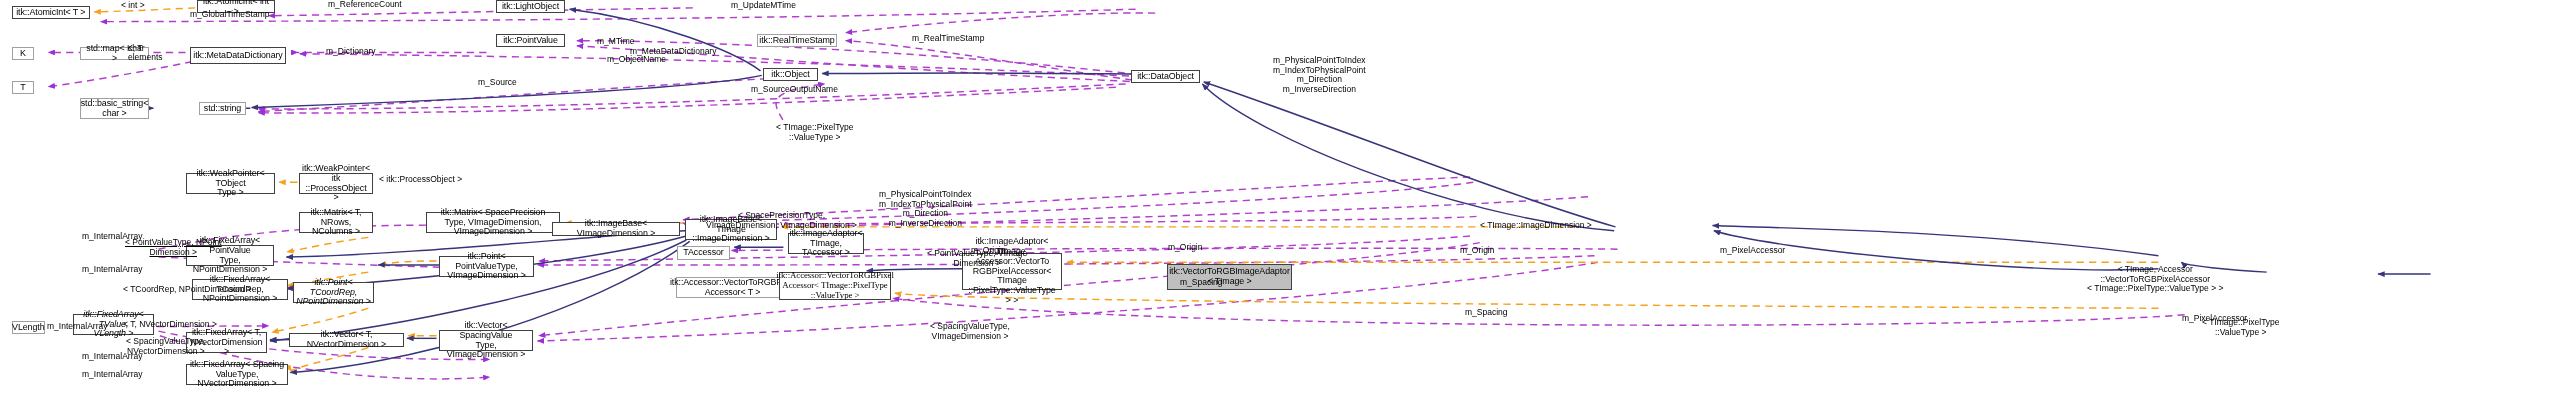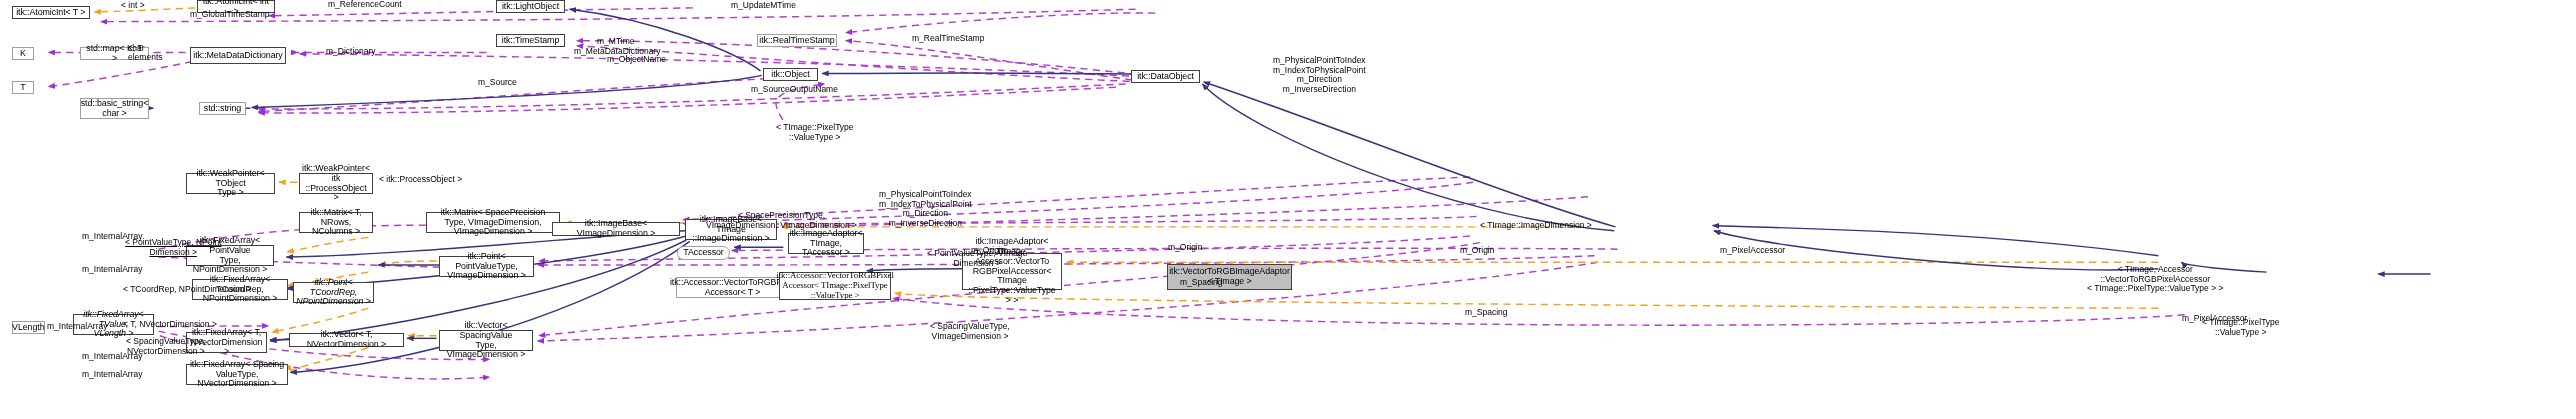--- a/index.html
+++ b/index.html
@@ -146,21 +146,21 @@
       <path d="M1045,366 C900,440 600,500 410,520"></path>
       <path d="M1050,368 C900,480 600,560 441,568"></path>
       <path d="M380,165 C340,165 320,165 308,165"></path>
       <path d="M228,165 C220,165 215,165 232,165"></path>
     </g>
   </svg>
 
   <div class="node strong" style="left:11.8px; top:5.9px; width:78px; height:13px;">itk::AtomicInt&lt; T &gt;</div>
   <div class="node strong" style="left:197px; top:0px; width:78px; height:13px;">itk::AtomicInt&lt; int &gt;</div>
   <div class="node strong" style="left:496px; top:0px; width:69px; height:13px;">itk::LightObject</div>
-  <div class="node strong" style="left:496px; top:34px; width:69px; height:13px;">itk::TimeStamp</div>
+  <div class="node strong" style="left:496px; top:34px; width:69px; height:13px;">itk::PointValue</div>
   <div class="node thin" style="left:757px; top:34px; width:80px; height:13px;">itk::RealTimeStamp</div>
   <div class="node thin" style="left:11.8px; top:47px; width:22px; height:13px;">K</div>
   <div class="node thin" style="left:11.8px; top:81px; width:22px; height:13px;">T</div>
   <div class="node thin" style="left:80px; top:47px; width:69px; height:13px;">std::map&lt; K, T &gt;</div>
   <div class="node strong" style="left:190px; top:47px; width:96px; height:17px;">itk::MetaDataDictionary</div>
   <div class="node strong" style="left:763px; top:68px; width:55px; height:13px;">itk::Object</div>
   <div class="node strong" style="left:1131px; top:70px; width:69px; height:13px;">itk::DataObject</div>
   <div class="node thin" style="left:80px; top:98px; width:69px; height:21px;">std::basic_string&lt;
 char &gt;</div>
   <div class="node thin" style="left:199px; top:102px; width:47px; height:13px;">std::string</div>
@@ -186,21 +186,21 @@
   <div class="node strong" style="left:73px; top:314px; width:81px; height:21px;font-style:italic;">itk::FixedArray&lt; TValue,
 VLength &gt;</div>
   <div class="node thin" style="left:11.8px; top:321px; width:33px; height:13px;">VLength</div>
   <div class="node strong" style="left:186px; top:332px; width:81px; height:21px;">itk::FixedArray&lt; T,
 NVectorDimension &gt;</div>
   <div class="node strong" style="left:289px; top:333px; width:115px; height:14.4px;">itk::Vector&lt; T, NVectorDimension &gt;</div>
   <div class="node strong" style="left:439px; top:330px; width:94px; height:21px;">itk::Vector&lt; SpacingValue
 Type, VImageDimension &gt;</div>
   <div class="node strong" style="left:186px; top:364px; width:102px; height:21px;">itk::FixedArray&lt; Spacing
 ValueType, NVectorDimension &gt;</div>
-  <div class="node thin" style="left:677px; top:246px; width:53px; height:14.4px;border-radius:7px;">TAccessor</div>
+  <div class="node thin" style="left:677px; top:246px; width:53px; height:14.4px;">TAccessor</div>
   <div class="node strong" style="left:788px; top:233px; width:76px; height:21px;">itk::ImageAdaptor&lt;
 TImage, TAccessor &gt;</div>
   <div class="node thin" style="left:676px; top:277px; width:113px; height:21px;">itk::Accessor::VectorToRGBPixel
 Accessor&lt; T &gt;</div>
   <div class="node strong" style="left:779px; top:272px; width:112px; height:28px;font-family:Liberation Serif, serif;">itk::Accessor::VectorToRGBPixel
 Accessor&lt; TImage::PixelType
 ::ValueType &gt;</div>
   <div class="node strong" style="left:962px; top:253px; width:100px; height:37px;">itk::ImageAdaptor&lt;
 TImage, Accessor::VectorTo
 RGBPixelAccessor&lt; TImage
@@ -210,21 +210,21 @@
 
   <div class="edge-label" style="left:121px; top:1.3px;">&lt; int &gt;</div>
   <div class="edge-label" style="left:328px; top:0px;">m_ReferenceCount</div>
   <div class="edge-label" style="left:190px; top:9.8px;">m_GlobalTimeStamp</div>
   <div class="edge-label" style="left:731px; top:1.3px;">m_UpdateMTime</div>
   <div class="edge-label" style="left:597px; top:37px;">m_MTime</div>
   <div class="edge-label" style="left:912px; top:34px;">m_RealTimeStamp</div>
   <div class="edge-label" style="left:128px; top:44px;">char</div>
   <div class="edge-label" style="left:121px; top:53px;margin-left:7px;">elements</div>
   <div class="edge-label" style="left:326px; top:47px;">m_Dictionary</div>
-  <div class="edge-label" style="left:574px; top:47px;">m_MetaDataDictionary</div>
+  <div class="edge-label" style="left:630px; top:47px;">m_MetaDataDictionary</div>
   <div class="edge-label" style="left:607px; top:55px;">m_ObjectName</div>
   <div class="edge-label" style="left:751px; top:85px;">m_SourceOutputName</div>
   <div class="edge-label" style="left:478px; top:78px;">m_Source</div>
   <div class="edge-label" style="left:379px; top:175px;">&lt; itk::ProcessObject &gt;</div>
   <div class="edge-label" style="left:706px; top:211px;">&lt; SpacePrecisionType,
 VImageDimension, VImageDimension &gt;</div>
   <div class="edge-label" style="left:1273px; top:56px;">m_PhysicalPointToIndex
 m_IndexToPhysicalPoint
 m_Direction
 m_InverseDirection</div>

